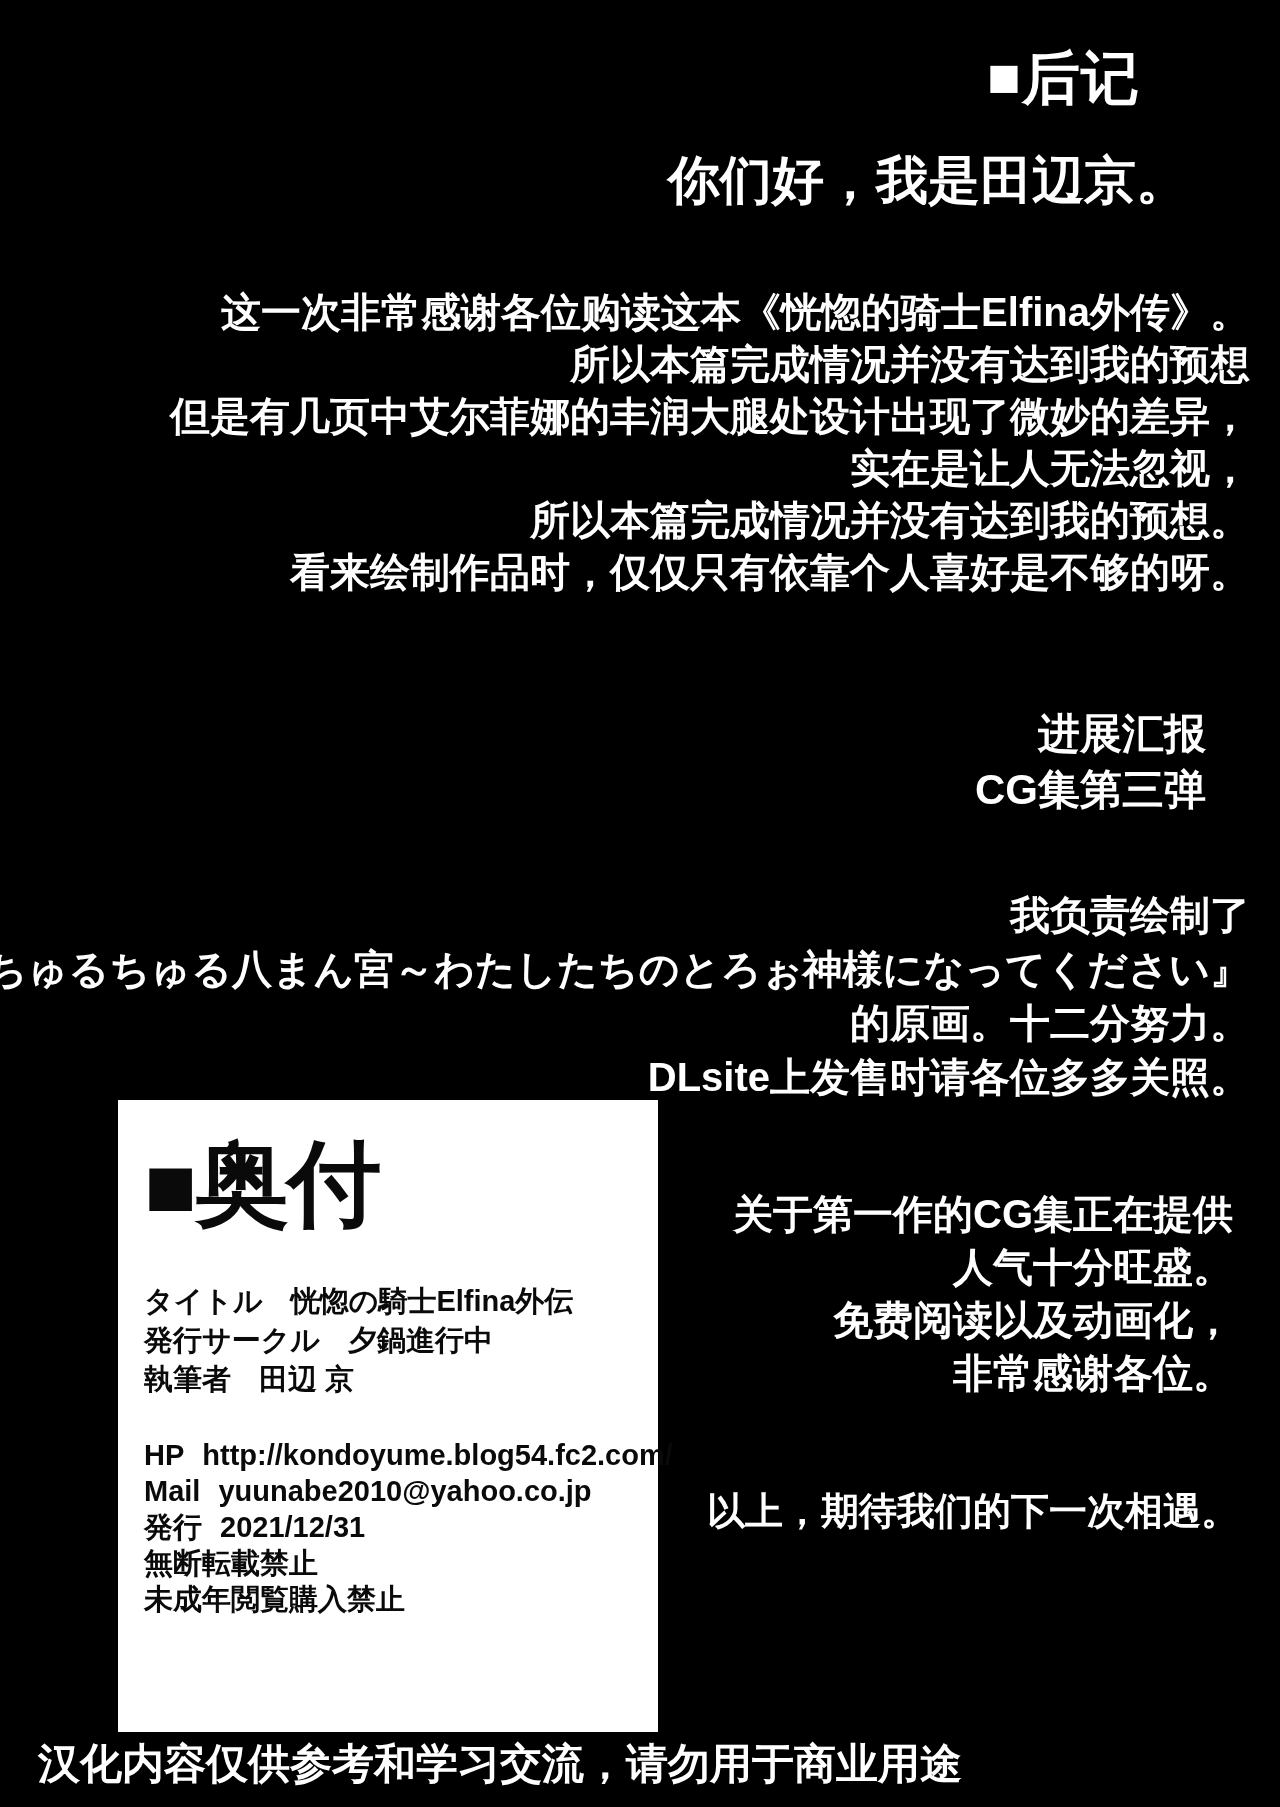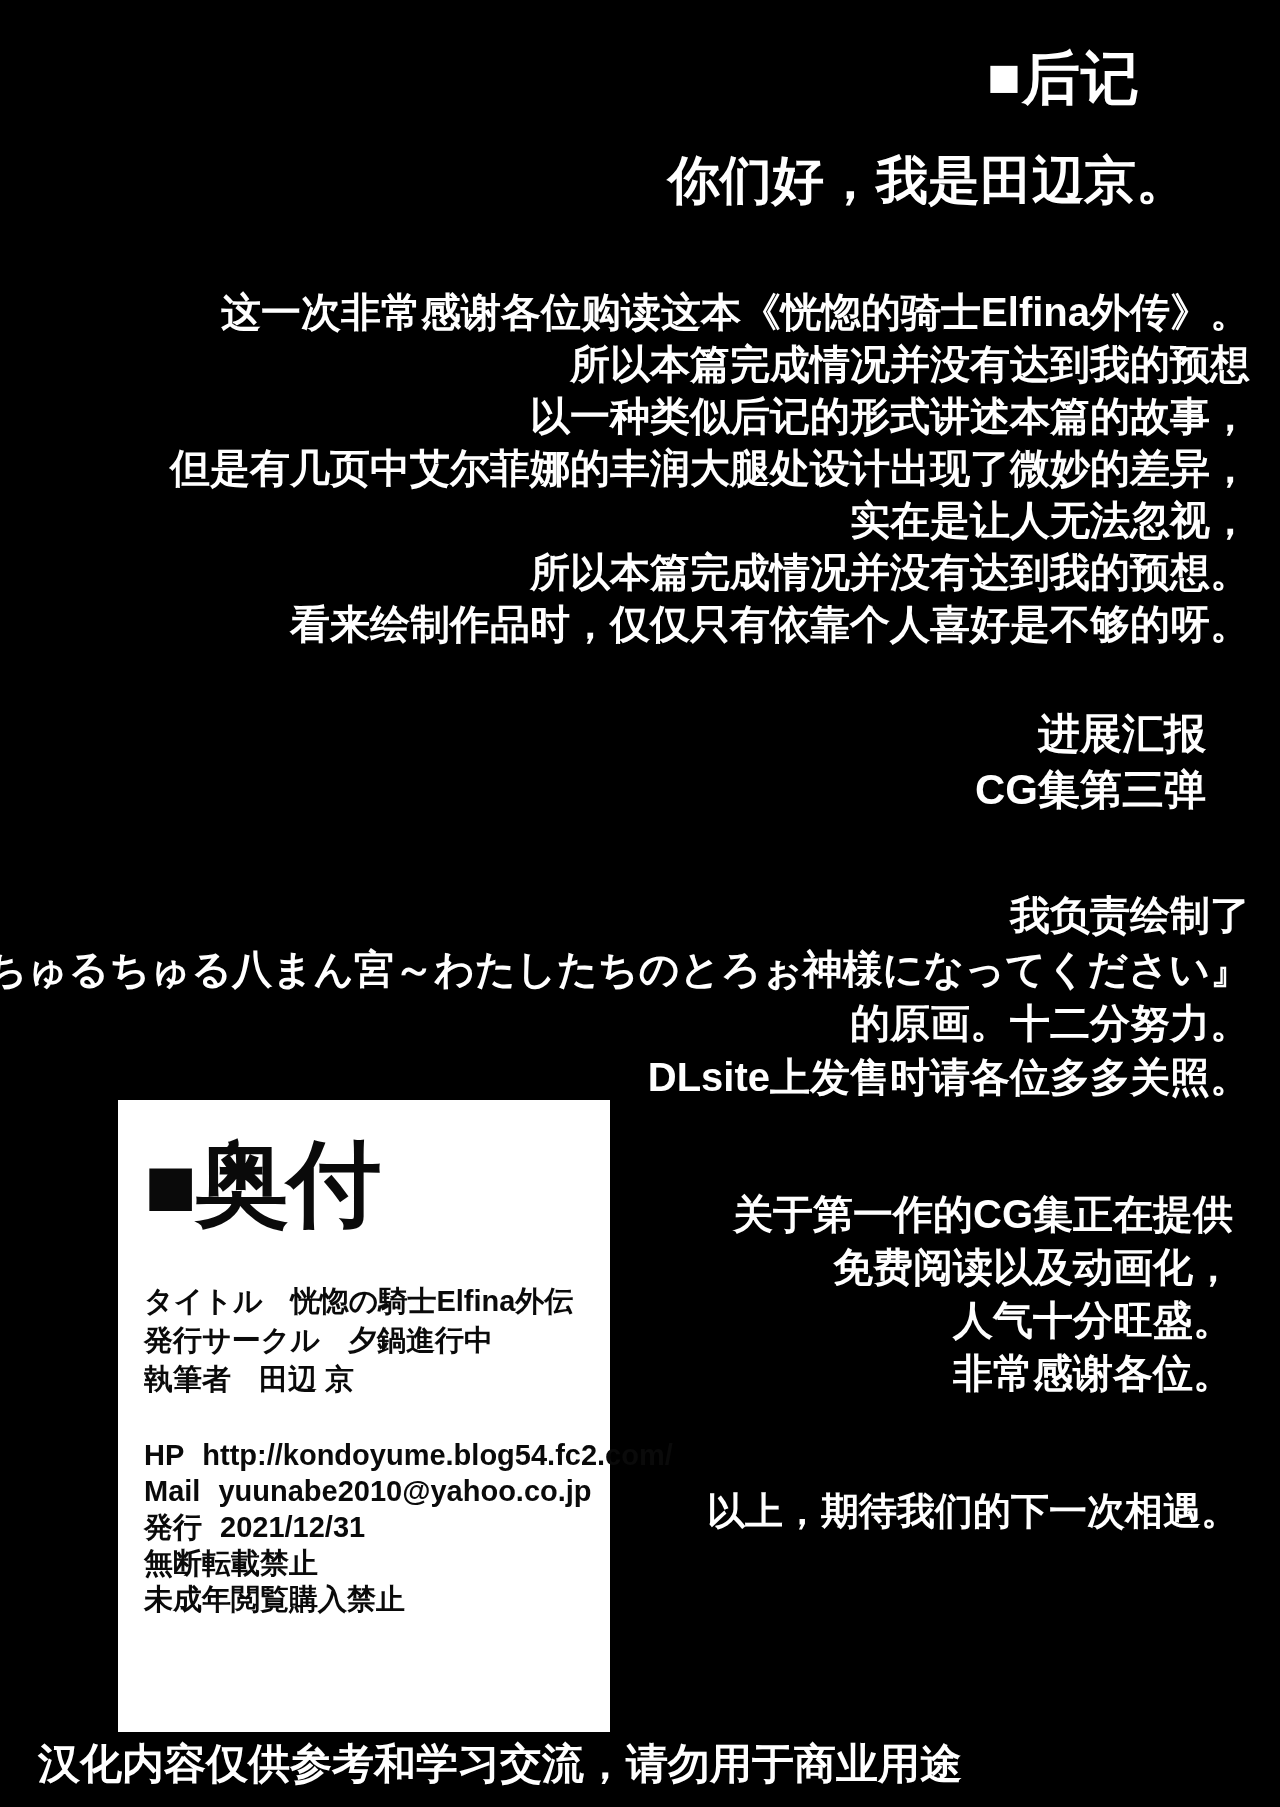--- a/index.html
+++ b/index.html
@@ -29,21 +29,21 @@
   #para2 { top: 888px; right: 30px; font-size: 40px; line-height: 54px; }
 
   #para3 { top: 1188px; right: 47px; font-size: 40px; line-height: 53px; }
 
   #closing { top: 1486px; right: 41px; font-size: 38px; }
 
   #footer-note { top: 1736px; left: 38px; font-size: 42px; }
 
   #colophon-box {
     top: 1100px; left: 118px;
-    width: 492px; height: 632px;
+    width: 540px; height: 632px;
     background: #ffffff;
     color: #0a0a0a;
     box-sizing: border-box;
     padding: 24px 0 0 26px;
   }
   .box-title {
     font-size: 94px;
     line-height: 120px;
     letter-spacing: -2px;
     white-space: nowrap;
@@ -62,21 +62,20 @@
 
   <div class="abs line" id="title">
     <span class="marker">■</span><span>后记</span>
   </div>
 
   <div class="abs line" id="greeting">你们好，我是田辺京。</div>
 
   <div class="abs r" id="para1">
     <div class="line">这一次非常感谢各位购读这本《恍惚的骑士Elfina外传》。</div>
     <div class="line">所以本篇完成情况并没有达到我的预想</div>
-    <div class="line">以一种类似后记的形式讲述本篇的故事，</div>
     <div class="line">但是有几页中艾尔菲娜的丰润大腿处设计出现了微妙的差异，</div>
     <div class="line">实在是让人无法忽视，</div>
     <div class="line">所以本篇完成情况并没有达到我的预想。</div>
     <div class="line">看来绘制作品时，仅仅只有依靠个人喜好是不够的呀。</div>
   </div>
 
   <div class="abs r" id="progress">
     <div class="line">进展汇报</div>
     <div class="line">CG集第三弹</div>
   </div>
@@ -121,22 +120,22 @@
       </div>
       <div class="c-notices">
         <div class="line">無断転載禁止</div>
         <div class="line">未成年閲覧購入禁止</div>
       </div>
     </div>
   </div>
 
   <div class="abs r" id="para3">
     <div class="line">关于第一作的CG集正在提供</div>
+    <div class="line">人气十分旺盛。</div>
     <div class="line">免费阅读以及动画化，</div>
-    <div class="line">人气十分旺盛。</div>
     <div class="line">非常感谢各位。</div>
   </div>
 
   <div class="abs line" id="closing">以上，期待我们的下一次相遇。</div>
 
   <div class="abs line" id="footer-note">汉化内容仅供参考和学习交流，请勿用于商业用途</div>
 
 </div>
 
 </body></html>

